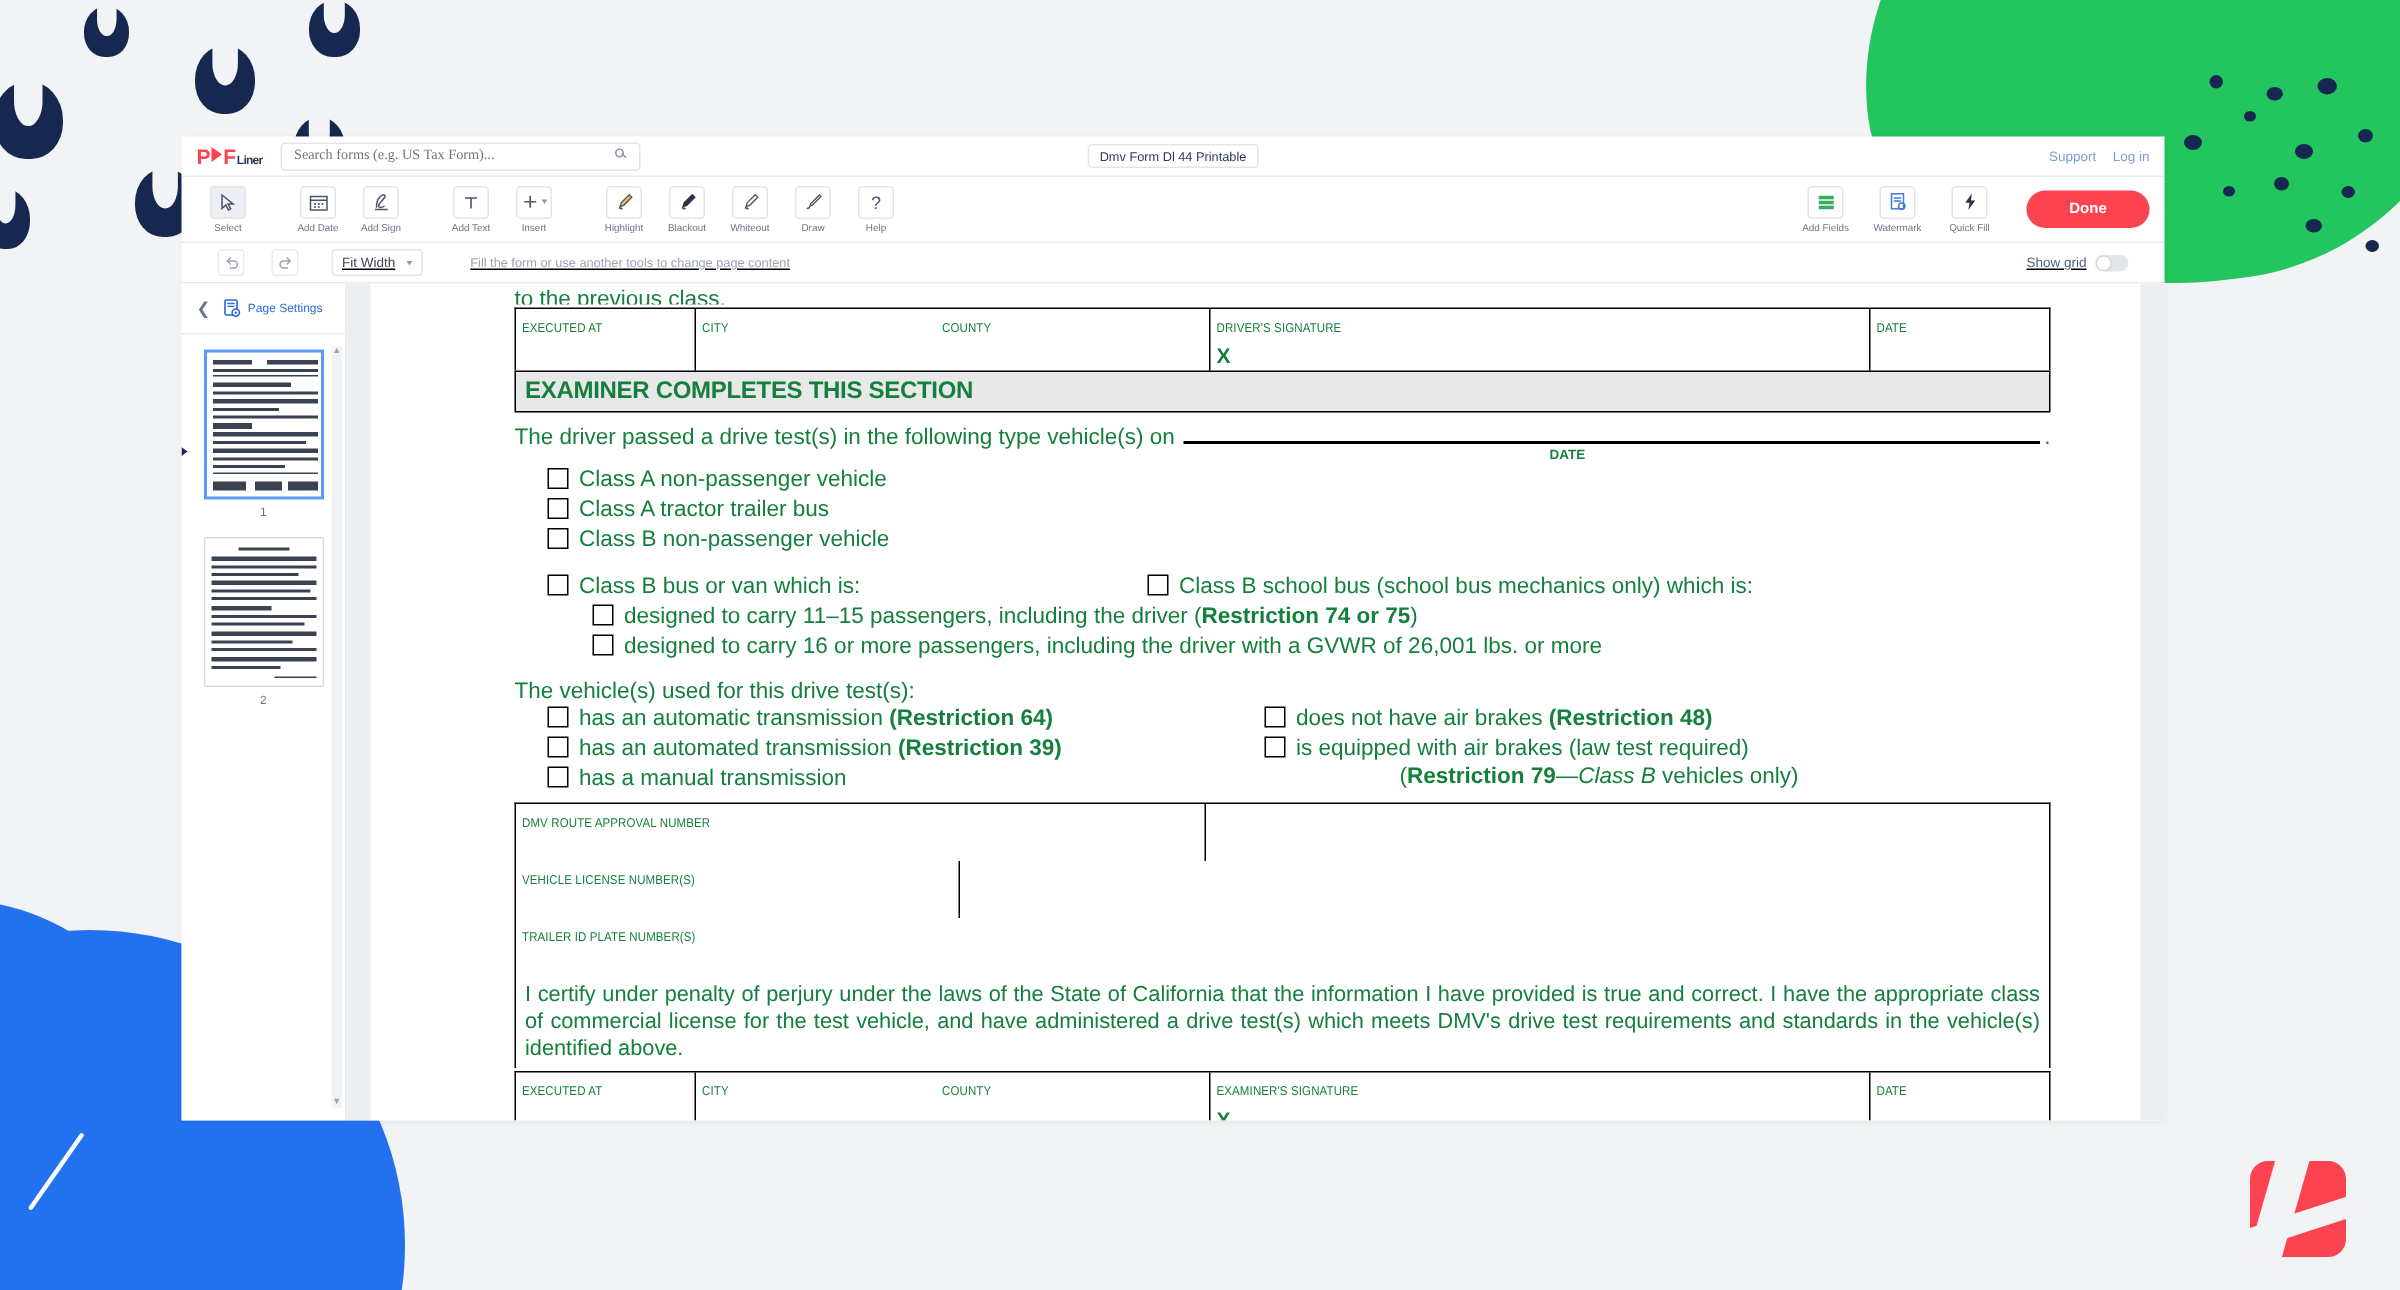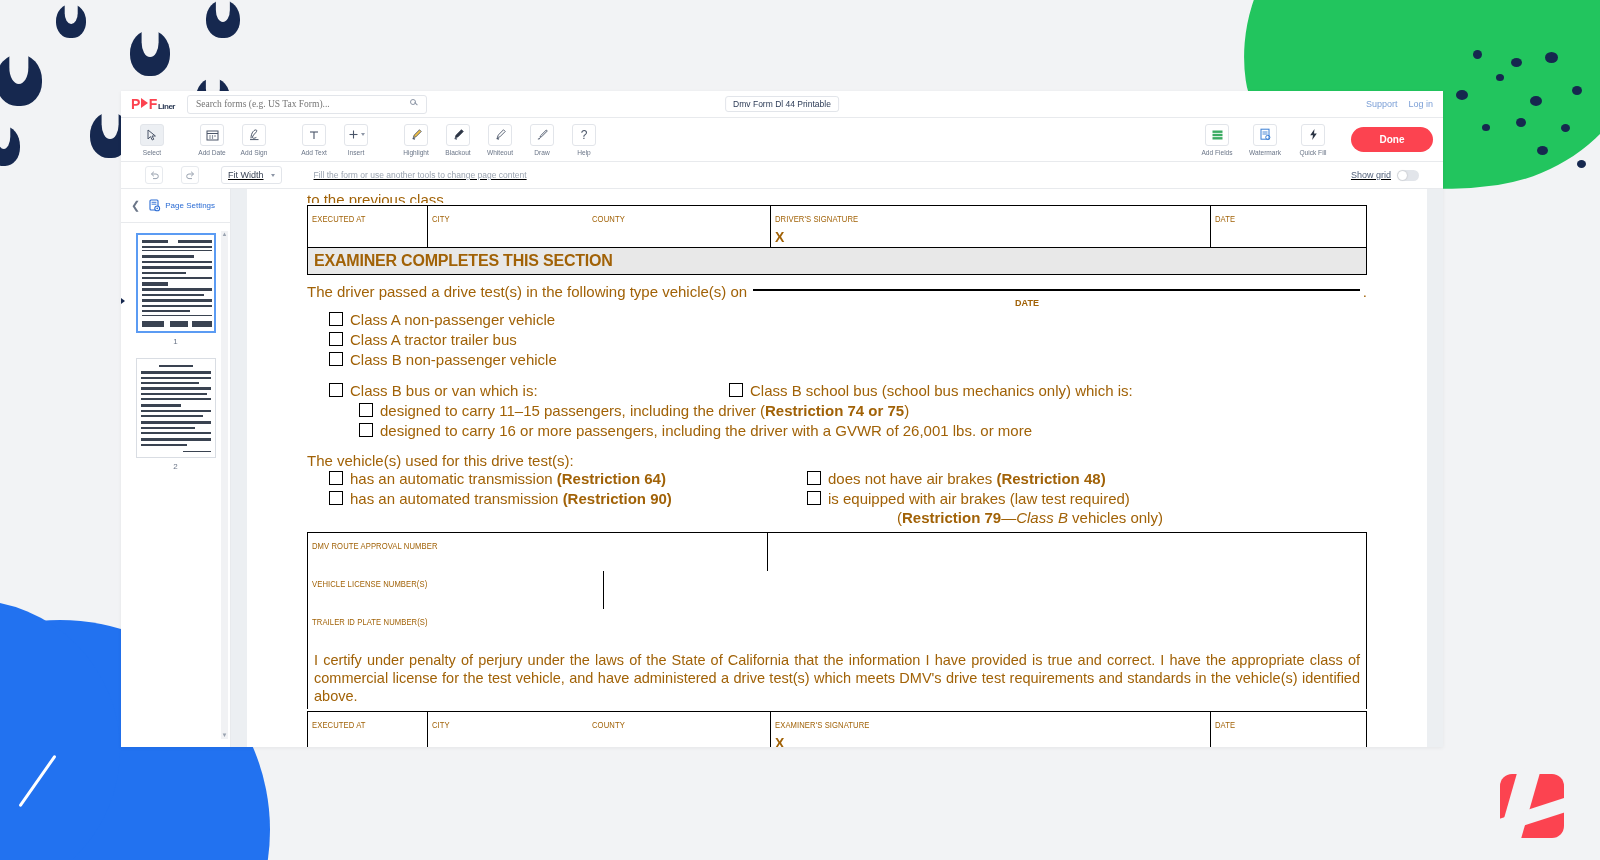--- a/index.html
+++ b/index.html
@@ -216,34 +216,34 @@
     overflow:hidden; position:relative;
   }
   .page{
     width:1180px; background:#fff; padding:0 0 0 0; position:relative;
     margin-top:0;
   }
 
   
   .form{
     font-family:"Liberation Sans", sans-serif;
-    color:#a16207; padding:0 60px 0 60px;
+    color:#15803d; padding:0 60px 0 60px;margin-left:36px;
   }
   .cutline{ font-size:15px; margin:0; padding-top:2px; height:14px; overflow:hidden;}
   .tbl{ border:1.3px solid #000; border-bottom:none; display:flex; margin-top:2px;}
   .tbl .cell{ border-right:1.3px solid #000; padding:2px 4px; min-height:40px; position:relative;}
   .tbl .cell:last-child{ border-right:none;}
   .cap{ font-size:8.5px; letter-spacing:.1px; font-family:"Liberation Sans",sans-serif;
         font-stretch:condensed; transform:scaleX(.9); transform-origin:left center; display:inline-block;}
   .sigX{ font-size:14px; font-weight:bold; margin-top:3px;}
   .banner{
     border:1.3px solid #000; background:#e8e8e8; padding:4px 6px;
     font-size:16px; font-weight:bold; margin-top:0; letter-spacing:-.2px;
   }
-  .lead{ font-size:15px; margin-top:8px; display:flex; align-items:center; flex-wrap:nowrap;}
+  .lead{ font-size:15px; margin-top:8px; display:flex; align-items:flex-end; flex-wrap:nowrap;}
   .blank{ flex:1; border-bottom:2px solid #000; margin:0 3px 4px 6px; min-width:200px;}
   .datecap{ font-size:9px;font-weight:bold; text-align:center; margin-left:380px; margin-top:-2px;}
   .cbrow{ display:flex; align-items:flex-start; font-size:15px; line-height:20px; }
   .cb{
     width:14px;height:14px;border:1.4px solid #000;flex:0 0 14px;
     margin:2px 7px 0 0; background:#fff; cursor:pointer;
   }
   .ind1{ margin-left:22px;}
   .ind2{ margin-left:52px;}
   .b{ font-weight:bold;}
@@ -636,21 +636,25 @@
           <div style="margin-top:11px;">
             <div style="font-size:15px;">The vehicle(s) used for this drive test(s):</div>
             <div class="twocol">
               <div class="colL">
                 <div class="cbrow ind1">
                   <span class="cb"></span>
                   <span><span>has an automatic transmission </span><b class="b">(Restriction 64)</b></span>
                 </div>
                 <div class="cbrow ind1">
                   <span class="cb"></span>
-                  <span><span>has an automated transmission </span><b class="b">(Restriction 90)</b></span>
+                  <span><span>has an automated transmission </span><b class="b">(Restriction 39)</b></span>
+                </div>
+                <div class="cbrow ind1">
+                  <span class="cb"></span>
+                  <span><span>has a manual transmission</span></span>
                 </div>
               </div>
               <div class="colR">
                 <div class="cbrow">
                   <span class="cb"></span>
                   <span><span>does not have air brakes </span><b class="b">(Restriction 48)</b></span>
                 </div>
                 <div class="cbrow">
                   <span class="cb"></span>
                   <span><span>is equipped with air brakes (law test required)</span></span>

